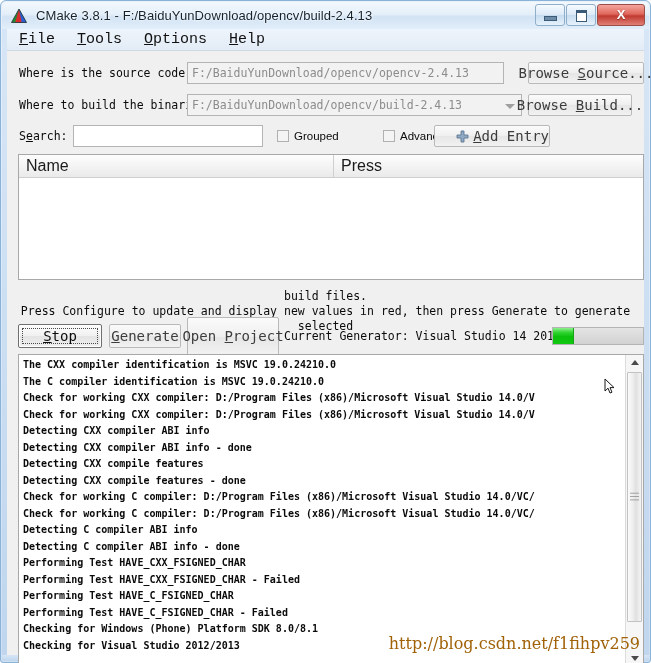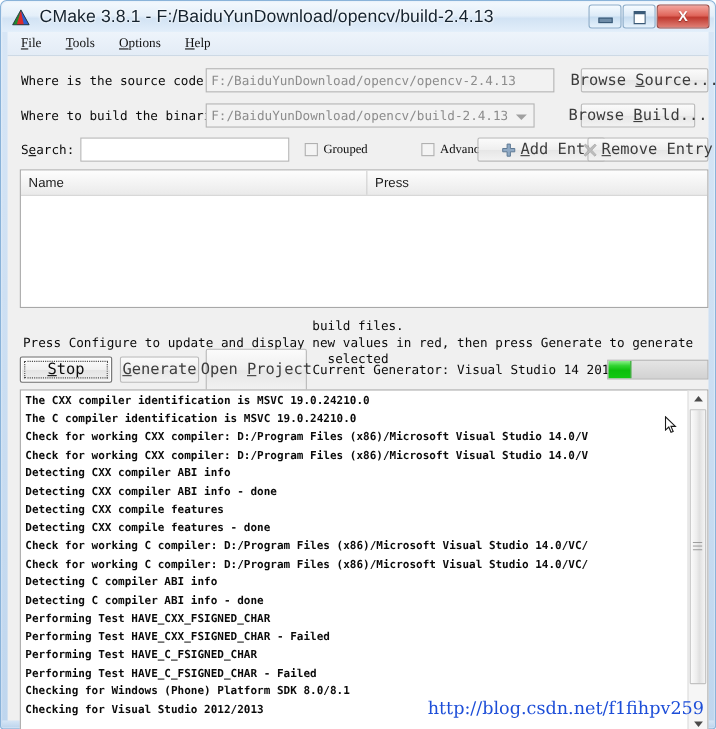--- a/index.html
+++ b/index.html
@@ -44,21 +44,21 @@
     align-items: center;
   }
   .app-icon {
     width: 18px; height: 18px;
     margin-left: 8px;
     position: relative;
     flex: 0 0 auto;
   }
   .title-text {
     margin-left: 8px;
-    font-size: 16px;
+    font-size: 13px;
     color: #14222e;
     letter-spacing: 0.1px;
     white-space: nowrap;
     text-shadow: 0 0 3px #ffffff, 0 0 2px #ffffff;
   }
   .win-buttons {
     position: absolute;
     right: 4px; top: 2px;
     display: flex;
     gap: 1px;
@@ -101,22 +101,22 @@
     left: 6px; top: 28px; right: 6px;
     height: 22px;
     background: linear-gradient(180deg,#eef4fb,#e3ecf6);
     border-bottom: 1px solid #cdd9e5;
     display: flex;
     align-items: center;
     padding-left: 12px;
     box-sizing: border-box;
   }
   .menu-item {
-    font-family: Liberation Serif, serif;
-    font-size: 12px;
+    font-family: Liberation Mono, monospace;
+    font-size: 15px;
     color: #101010;
     margin-right: 22px;
     cursor: default;
   }
   .menu-item u { text-decoration: underline; }
 
   
   .client {
     position: absolute;
     left: 6px; top: 50px; right: 6px; bottom: 7px;
@@ -186,21 +186,21 @@
   }
   .btn .focusring {
     position: absolute;
     left: 3px; right: 3px; top: 3px; bottom: 3px;
     border: 1px dotted #4a4a4a;
     pointer-events: none;
   }
   .checkbox-wrap {
     display: flex;
     align-items: center;
-    font-family: Liberation Serif, serif;
+    font-family: Liberation Sans, sans-serif;
     font-size: 11.5px;
     color: #0a0a0a;
   }
   .checkbox {
     width: 12px; height: 12px;
     border: 1px solid #b0b0b0;
     background: #f4f4f4;
     margin-right: 5px;
     box-sizing: border-box;
   }
@@ -214,21 +214,21 @@
     overflow: hidden;
   }
   .table-head {
     display: flex;
     height: 22px;
     background: linear-gradient(180deg,#fdfdfd,#f2f2f2 60%,#eaeaea);
     border-bottom: 1px solid #cfcfcf;
   }
   .th {
     font-family: "Liberation Sans", sans-serif;
-    font-size: 12px;
+    font-size: 16px;
     color: #1a1a1a;
     display: flex;
     align-items: center;
     padding-left: 7px;
     box-sizing: border-box;
   }
   .th.name { width: 315px; border-right: 1px solid #cfcfcf; }
   .th.value { flex: 1; }
 
   
@@ -320,21 +320,21 @@
     line-height: 1;
   }
   .grip-v { writing-mode: vertical-rl; }
 
   
   .watermark {
     position: absolute;
     right: 4px; bottom: 2px;
     font-family: "DejaVu Serif", serif;
     font-size: 16px;
-    color: #1d4ed8;
+    color: #a16207;
     white-space: nowrap;
     pointer-events: none;
   }
   .cursor {
     position: absolute;
     pointer-events: none;
   }
   .icon-plus {
     width: 13px; height: 13px;
     position: relative;
@@ -392,21 +392,21 @@
     <div class="row" style="top:10px; height:24px;">
       <span class="form-label" style="position:absolute; left:12px;">Where is the source code:</span>
       <div class="text-field" style="position:absolute; left:180px; width:317px;">F:/BaiduYunDownload/opencv/opencv-2.4.13</div>
       <div class="btn" style="position:absolute; left:521px; width:116px;">
         <span>Browse <u>S</u>ource...</span>
       </div>
     </div>
 
     <div class="row" style="top:42px; height:24px;">
       <span class="form-label" style="position:absolute; left:12px;">Where to build the binaries:</span>
-      <div class="text-field" style="position:absolute; left:180px; width:299px; position:absolute;">
+      <div class="text-field" style="position:absolute; left:180px; width:335px; position:absolute;">
         <span>F:/BaiduYunDownload/opencv/build-2.4.13</span>
         <span class="combo-arrow"></span>
       </div>
       <div class="btn" style="position:absolute; left:521px; width:104px;">
         <span>Browse <u>B</u>uild...</span>
       </div>
     </div>
 
     <div class="row" style="top:73px; height:24px;">
       <span class="form-label" style="position:absolute; left:12px;">S<u>e</u>arch:</span>
@@ -422,28 +422,20 @@
       </div>
 
       <div class="btn" style="position:absolute; left:427px; width:116px;justify-content:flex-end;">
         <span class="icon-plus">
           <svg width="13" height="13" viewBox="0 0 13 13">
             <path d="M5,1 H8 V5 H12 V8 H8 V12 H5 V8 H1 V5 H5 Z" fill="#8fa9c4" stroke="#5d7894" stroke-width="0.9" stroke-linejoin="round"></path>
           </svg>
         </span>
         <span><u>A</u>dd Entry</span>
       </div>
-      <div class="btn" style="position:absolute; left:527px; width:110px;">
-        <span class="icon-x">
-          <svg width="13" height="13" viewBox="0 0 13 13">
-            <path d="M2.2,1 L6.5,5 L10.8,1 L12,2.2 L8,6.5 L12,10.8 L10.8,12 L6.5,8 L2.2,12 L1,10.8 L5,6.5 L1,2.2 Z" fill="#bdbdbd" stroke="#a6a6a6" stroke-width="0.7" stroke-linejoin="round"></path>
-          </svg>
-        </span>
-        <span><u>R</u>emove Entry</span>
-      </div>
     </div>
 
     <div class="table-panel" style="left:11px; top:103px; width:626px; height:126px;">
       <div class="table-head">
         <div class="th name">Name</div>
         <div class="th value">Press</div>
       </div>
       <div></div>
     </div>
 

